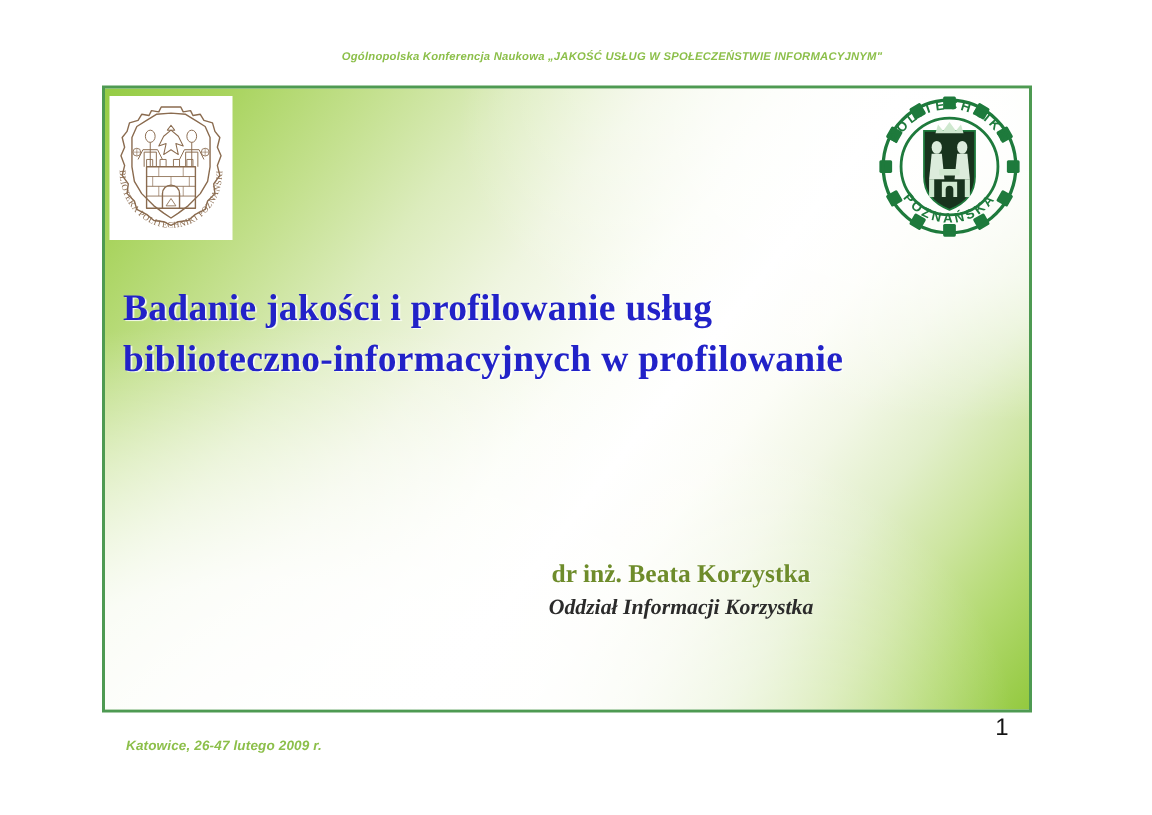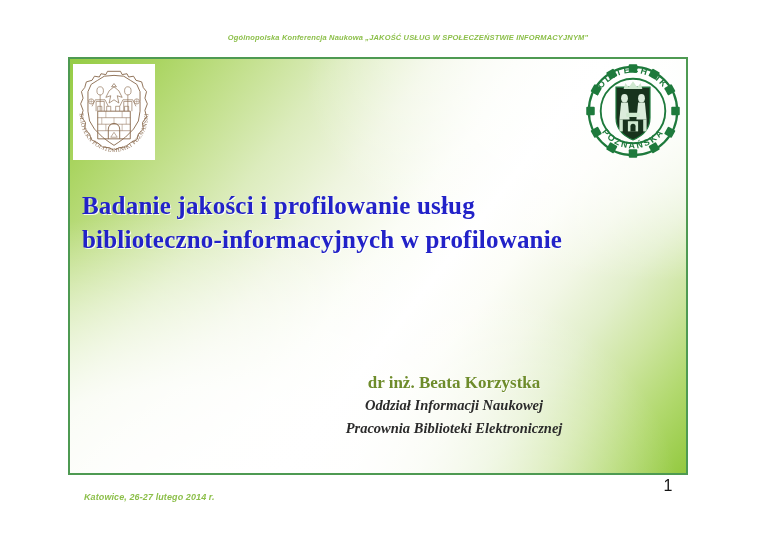--- a/index.html
+++ b/index.html
@@ -327,21 +327,20 @@
     </svg>
   </div>
 
   <div class="title-block">
     <span class="tline">Badanie jakości i profilowanie usług</span>
     <span class="tline">biblioteczno-informacyjnych w  profilowanie</span>
   </div>
 
   <div class="author-block">
     <div class="author-name">dr inż. Beata Korzystka</div>
-    <div class="author-dept">Oddział Informacji Naukowej</div>
-    <div class="author-unit">Pracownia Biblioteki Elektronicznej</div>
+    <div class="author-dept">Oddział Informacji Korzystka</div>
   </div>
 
 </div>
 
-<div class="footer-note">Katowice, 26-27 lutego 2014 r.</div>
+<div class="footer-note">Katowice, 26-47 lutego 2009 r.</div>
 
 <div class="page-number">1</div>
 
 </body></html>

